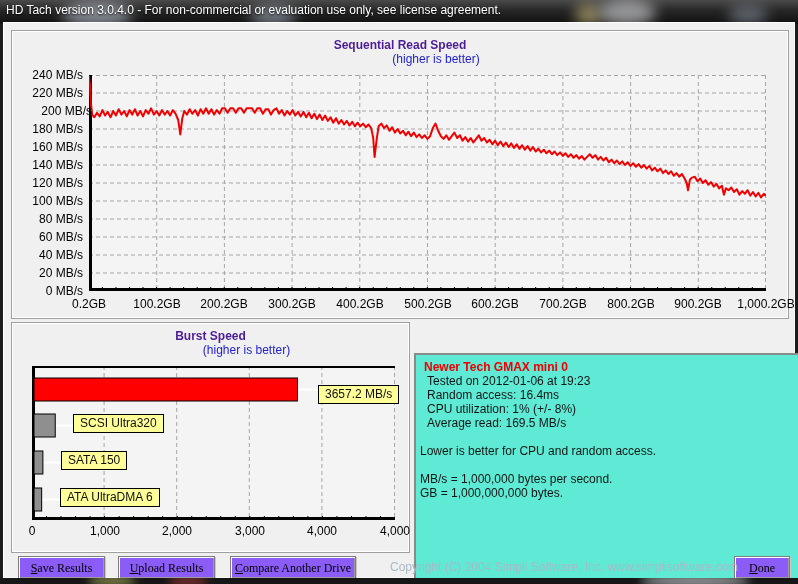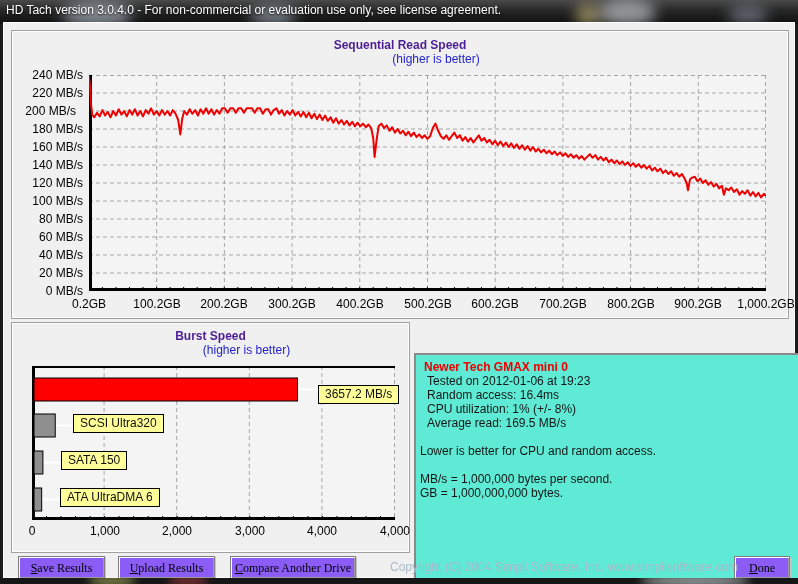--- a/index.html
+++ b/index.html
@@ -207,21 +207,21 @@
             <line x1="0" y1="14.400000000000006" x2="3" y2="14.400000000000006" stroke="#000" stroke-width="1"></line>
             <line x1="0" y1="10.800000000000011" x2="3" y2="10.800000000000011" stroke="#000" stroke-width="1"></line>
             <line x1="0" y1="7.199999999999989" x2="3" y2="7.199999999999989" stroke="#000" stroke-width="1"></line>
             <line x1="0" y1="3.6000000000000227" x2="3" y2="3.6000000000000227" stroke="#000" stroke-width="1"></line>
             <line x1="1.5" y1="0" x2="1.5" y2="216" stroke="#000" stroke-width="3"></line>
             <line x1="0" y1="214.5" x2="677" y2="214.5" stroke="#000" stroke-width="3"></line>
             <polyline points="0.0,1.8 0.9,9.0 1.9,27.9 3.2,39.6 5.3,42.3 8.0,37.8 10.7,41.4 13.4,35.1 16.1,40.5 18.8,36.9 21.5,42.3 24.2,36.0 26.9,40.5 29.7,34.2 32.4,39.6 35.1,36.0 37.8,41.4 40.5,35.1 43.2,39.6 45.9,34.2 48.6,40.5 51.3,36.0 54.0,41.4 56.7,35.1 59.4,38.7 62.1,33.3 64.9,39.6 67.6,36.0 70.3,40.5 73.0,35.1 75.7,39.6 78.4,36.0 81.1,40.5 83.8,35.1 86.5,38.7 89.2,45.0 91.3,59.4 93.3,43.2 95.3,36.0 98.0,39.6 100.7,34.2 103.4,38.7 106.2,35.1 108.9,40.5 111.6,34.2 114.3,38.7 117.0,33.3 119.7,38.7 122.4,34.2 125.1,39.6 127.8,35.1 130.5,38.7 133.2,33.3 135.9,33.3 138.6,37.8 141.4,33.3 144.1,33.3 146.8,37.8 149.5,33.3 152.2,33.3 154.9,37.8 157.6,33.3 160.3,33.3 163.0,33.3 165.7,37.8 168.4,33.3 171.1,33.3 173.9,38.7 176.6,34.2 179.3,34.2 182.0,39.6 184.7,35.1 187.4,33.3 190.1,38.7 192.8,35.1 195.5,40.5 198.2,36.0 200.9,39.6 203.6,35.1 206.3,40.5 209.1,36.9 211.8,41.4 214.5,36.9 217.2,42.3 219.9,37.8 222.6,43.2 225.3,38.7 228.0,44.1 230.7,39.6 233.4,45.0 236.1,40.5 238.8,45.9 241.6,42.3 244.3,47.7 247.0,43.2 249.7,48.6 252.4,45.0 255.1,49.5 257.8,45.9 260.5,50.4 263.2,46.8 265.9,51.3 268.6,47.7 271.3,51.3 274.0,48.6 276.8,52.2 279.5,49.5 282.2,53.1 284.2,63.0 285.6,81.9 287.6,64.8 289.6,51.3 292.3,48.6 295.0,53.1 297.7,50.4 300.5,55.8 303.2,52.2 305.9,57.6 308.6,54.0 311.3,58.5 314.0,55.8 316.7,60.3 319.4,56.7 322.1,61.2 324.8,57.6 327.5,62.1 330.2,59.4 332.9,63.0 335.7,60.3 338.4,63.9 341.1,61.2 343.8,53.1 346.5,48.6 349.2,55.8 351.9,61.2 354.6,63.9 357.3,60.3 360.0,64.8 362.7,61.2 365.4,57.6 368.2,63.0 370.9,60.3 373.6,65.7 376.3,62.1 379.0,66.6 381.7,63.0 384.4,67.5 387.1,63.9 389.8,60.3 392.5,65.7 395.2,63.0 397.9,67.5 400.6,64.8 403.4,69.3 406.1,65.7 408.8,70.2 411.5,66.6 414.2,71.1 416.9,67.5 419.6,72.0 422.3,68.4 425.0,72.9 427.7,69.3 430.4,73.8 433.1,70.2 435.9,74.7 438.6,71.1 441.3,75.6 444.0,72.0 446.7,76.5 449.4,73.8 452.1,77.4 454.8,74.7 457.5,78.3 460.2,75.6 462.9,79.2 465.6,76.5 468.3,80.1 471.1,77.4 473.8,81.0 476.5,78.3 479.2,81.9 481.9,79.2 484.6,82.8 487.3,80.1 490.0,83.7 492.7,81.0 495.4,84.6 498.1,81.9 500.8,79.2 503.6,82.8 506.3,80.1 509.0,84.6 511.7,81.9 514.4,85.5 517.1,82.8 519.8,87.3 522.5,84.6 525.2,88.2 527.9,85.5 530.6,89.1 533.3,86.4 536.0,90.0 538.8,87.3 541.5,90.9 544.2,88.2 546.9,91.8 549.6,89.1 552.3,92.7 555.0,90.0 557.7,93.6 560.4,90.9 563.1,95.4 565.8,92.7 568.5,96.3 571.3,93.6 574.0,98.1 576.7,95.4 579.4,99.0 582.1,96.3 584.8,100.8 587.5,98.1 590.2,101.7 592.9,99.0 595.6,103.5 597.7,108.0 599.0,115.2 601.0,104.4 603.1,102.6 605.8,101.7 608.5,106.2 611.2,103.5 613.9,108.0 616.6,105.3 619.3,109.8 622.0,107.1 624.7,111.6 627.4,108.9 630.2,113.4 632.9,110.7 634.9,119.7 636.9,113.4 639.6,115.2 642.3,112.5 645.0,117.0 647.8,114.3 650.5,119.7 653.2,116.1 655.9,118.8 658.6,115.2 661.3,120.6 664.0,117.0 666.7,121.5 669.4,117.9 672.1,122.4 674.8,118.8 677.0,120.6" fill="none" stroke="#ee0000" stroke-width="2" stroke-linejoin="round" stroke-linecap="round"></polyline>
           </svg></div>
     <div class="ticklabel ylab" style="left:11px;top:37px">240 MB/s</div>
         <div class="ticklabel ylab" style="left:11px;top:55px">220 MB/s</div>
-        <div class="ticklabel ylab" style="left:4px;top:73px">200 MB/s</div>
+        <div class="ticklabel ylab" style="left:20px;top:73px">200 MB/s</div>
         <div class="ticklabel ylab" style="left:11px;top:91px">180 MB/s</div>
         <div class="ticklabel ylab" style="left:11px;top:109px">160 MB/s</div>
         <div class="ticklabel ylab" style="left:11px;top:127px">140 MB/s</div>
         <div class="ticklabel ylab" style="left:11px;top:145px">120 MB/s</div>
         <div class="ticklabel ylab" style="left:11px;top:163px">100 MB/s</div>
         <div class="ticklabel ylab" style="left:11px;top:181px">80 MB/s</div>
         <div class="ticklabel ylab" style="left:11px;top:199px">60 MB/s</div>
         <div class="ticklabel ylab" style="left:11px;top:217px">40 MB/s</div>
         <div class="ticklabel ylab" style="left:11px;top:235px">20 MB/s</div>
         <div class="ticklabel ylab" style="left:11px;top:253px">0 MB/s</div>

